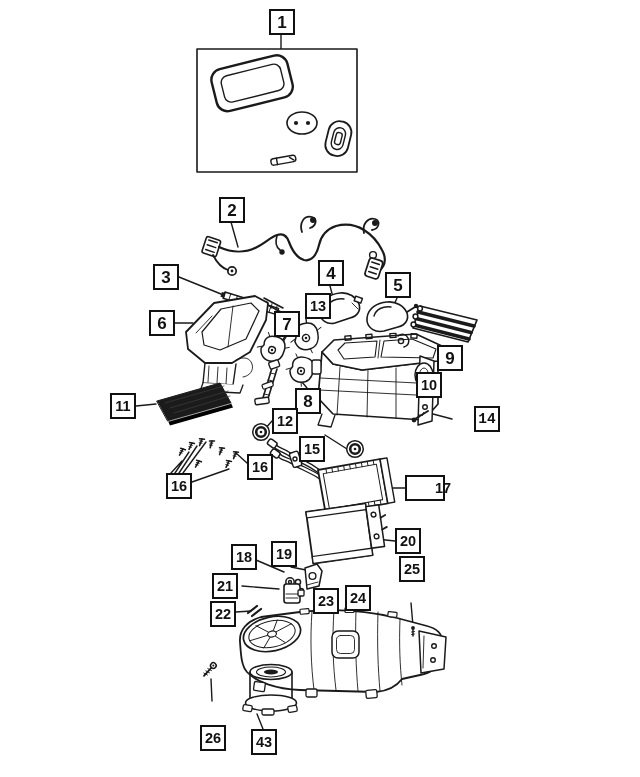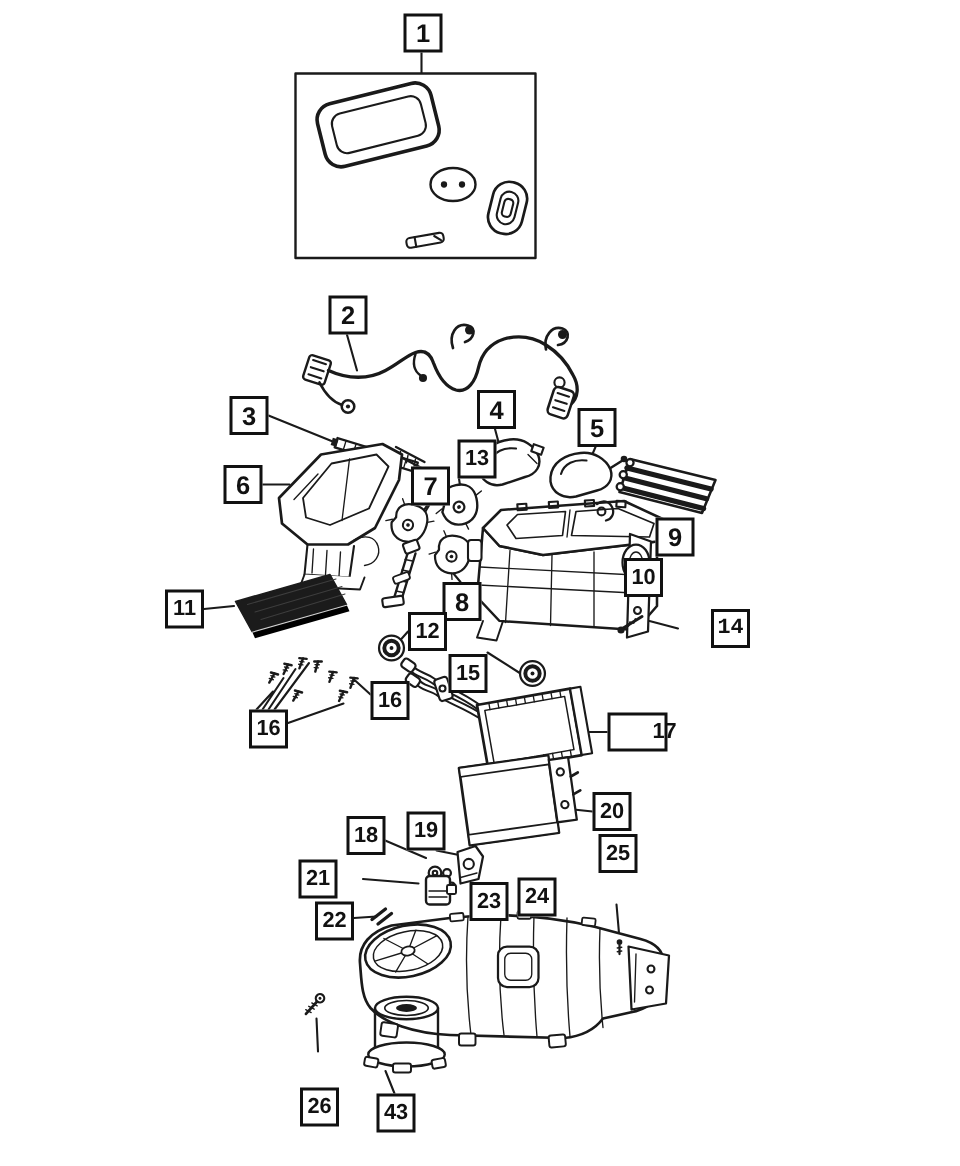--- a/index.html
+++ b/index.html
@@ -390,21 +390,21 @@
       </div>
       <div class="callout" style="left: 395px; top: 528px;">
         <span style="font-size: 14.5px;">20</span>
       </div>
       <div class="callout" style="left: 231px; top: 544px;">
         <span style="font-size: 14.5px;">18</span>
       </div>
       <div class="callout" style="left: 271px; top: 541px;">
         <span style="font-size: 14.5px;">19</span>
       </div>
-      <div class="callout" style="left: 199px; top: 573px;">
+      <div class="callout" style="left: 212px; top: 573px;">
         <span style="font-size: 14.5px;">21</span>
       </div>
       <div class="callout" style="left: 210px; top: 601px;">
         <span style="font-size: 14.5px;">22</span>
       </div>
       <div class="callout" style="left: 313px; top: 588px;">
         <span style="font-size: 14.5px;">23</span>
       </div>
       <div class="callout" style="left: 345px; top: 585px;">
         <span style="font-size: 14.5px;">24</span>

